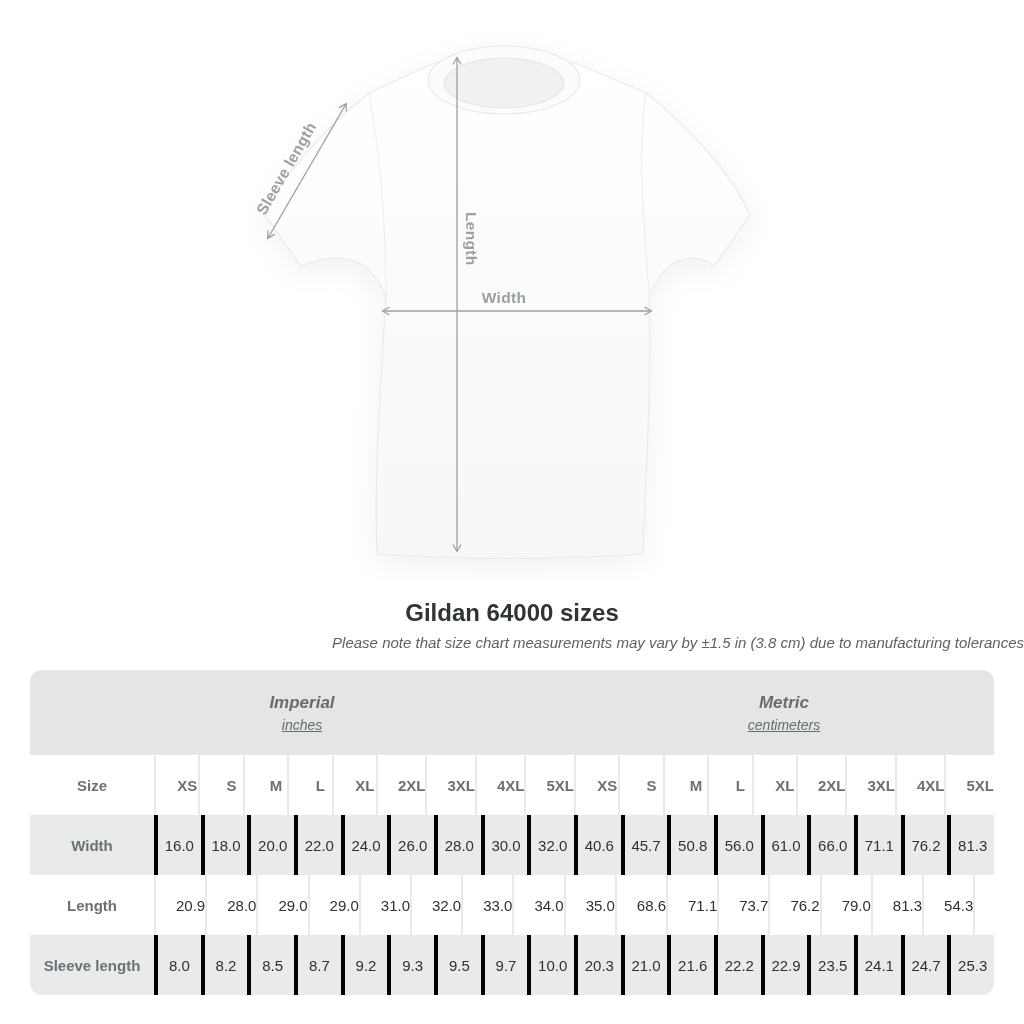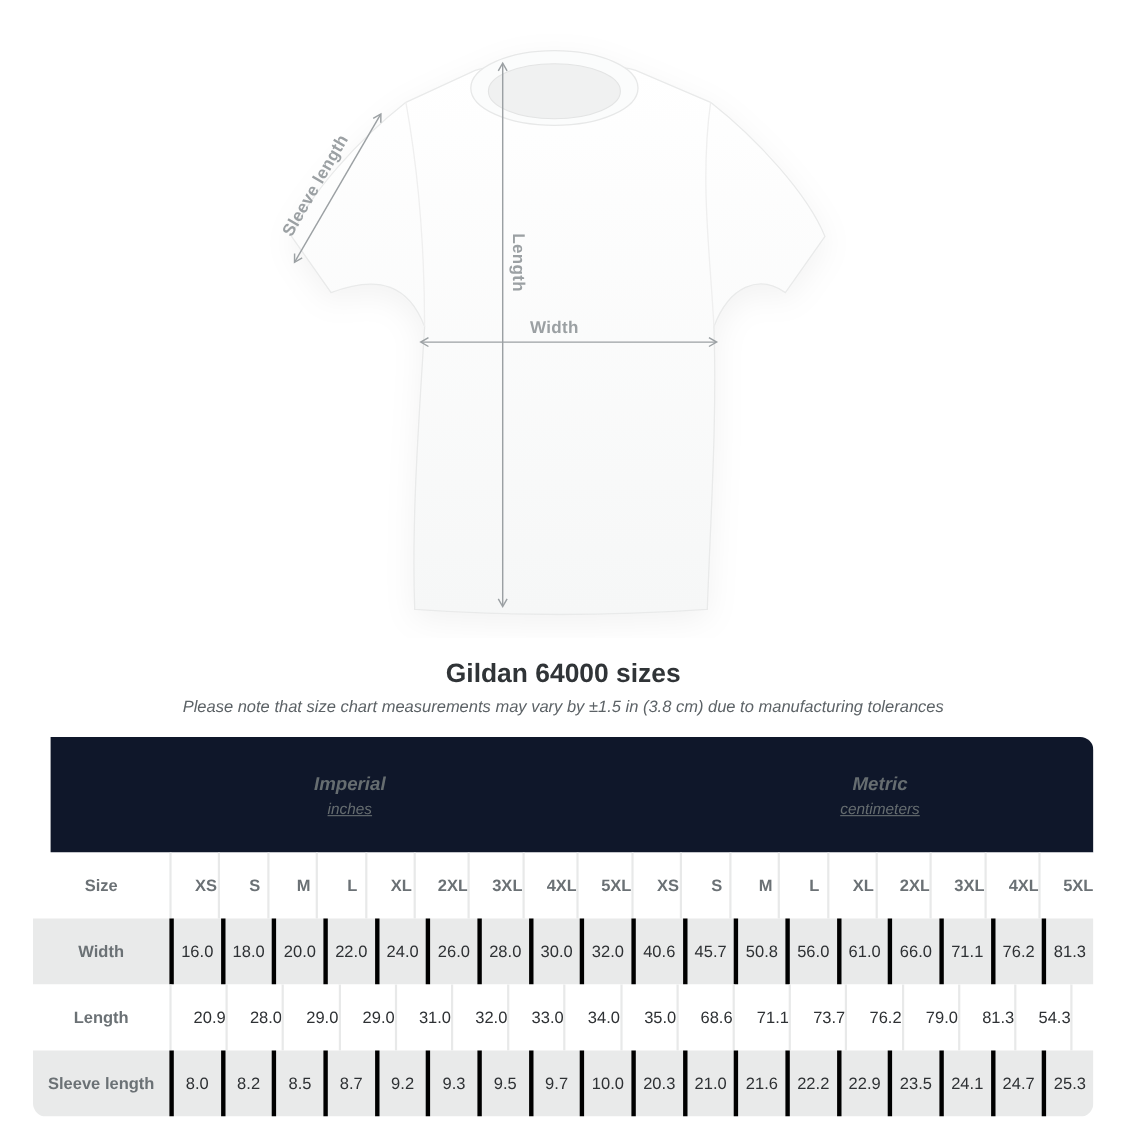--- a/index.html
+++ b/index.html
@@ -12,27 +12,27 @@
   .shirt-group{filter:drop-shadow(0 8px 14px rgba(0,0,0,0.05));}
   .seam{fill:none;stroke:#efefef;stroke-width:1.2;}
   .collar-outer{fill:#fbfcfc;stroke:#e7e8e8;stroke-width:1.2;}
   .collar-inner{fill:#f0f1f1;stroke:#e3e4e4;stroke-width:1;}
   .annot-line{stroke:#9ba0a3;stroke-width:1.3;fill:none;}
   .annot-label{fill:#9ba0a3;font-size:15.5px;font-weight:bold;letter-spacing:0.3px;}
 
   
   .page-title{position:absolute;left:0;top:599px;width:1024px;text-align:center;
     font-size:24px;font-weight:bold;color:#303437;}
-  .page-subtitle{position:absolute;left:0;top:634px;width:1024px;text-align:center;
+  .page-subtitle{position:absolute;left:0;top:634px;width:1024px;text-align:right;
     font-size:15px;font-style:italic;color:#5c6266;}
 
   
   .size-table{position:absolute;left:30px;top:670px;width:964px;border-radius:12px;
     overflow:hidden;background:#ffffff;}
-  .unit-band{display:grid;grid-template-columns:544px 420px;height:105px;background:#0f172a;margin-left:16px;}
+  .unit-band{display:grid;grid-template-columns:544px 420px;height:85px;background:#e5e5e5;}
   .unit-half{display:flex;flex-direction:column;align-items:center;justify-content:center;
     gap:4px;color:#666d70;}
   .unit-system{font-size:17px;font-weight:bold;font-style:italic;}
   .unit-name{font-size:14px;font-style:italic;text-decoration:underline;}
 
   .trow{display:grid;grid-template-columns:124px repeat(18,1fr);height:60px;}
   .cell{display:flex;align-items:center;justify-content:center;font-size:15px;background:#ffffff;}
   .trow--gray .cell{background:#e9eaea;}
   .trow--white .cell + .cell{border-left:2px solid #e8e9e9;padding-left:20px;}
   .trow--gray  .cell + .cell{border-left:4px solid #000000;}

